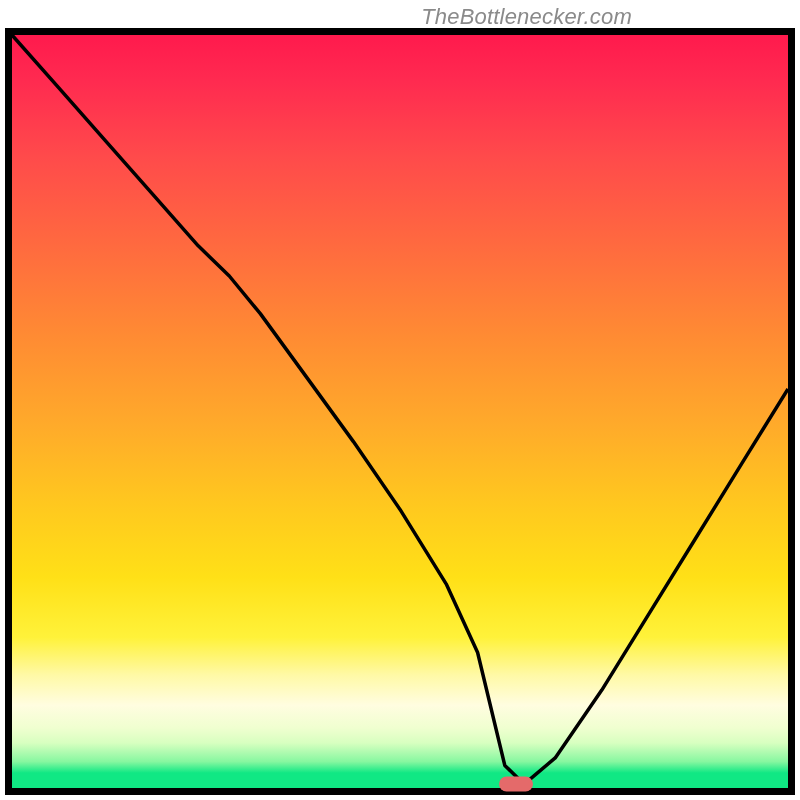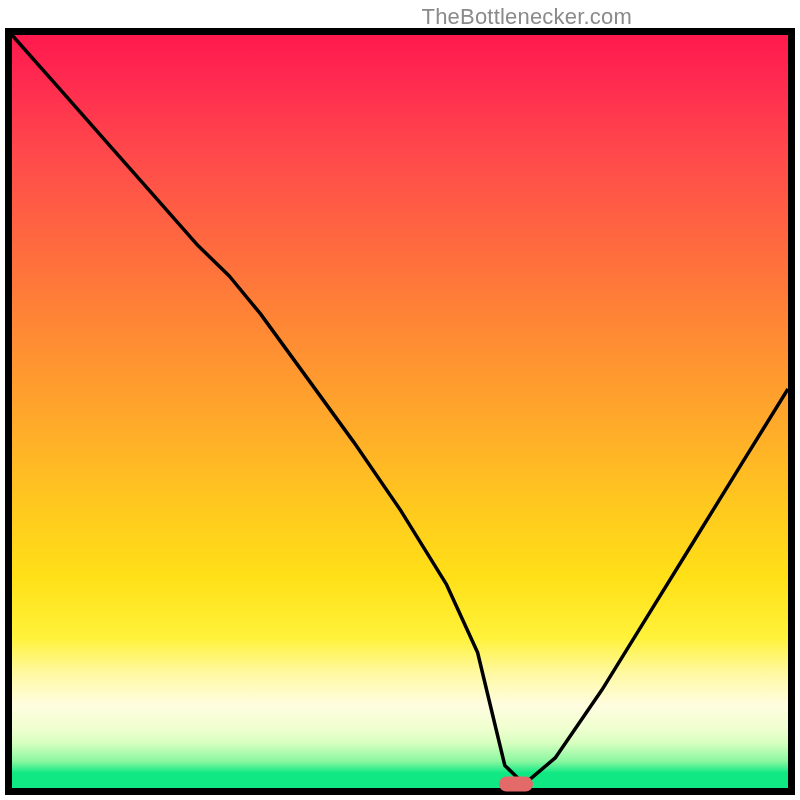--- a/index.html
+++ b/index.html
@@ -7,20 +7,21 @@
     padding: 0;
     width: 800px;
     height: 800px;
     background: #ffffff;
     font-family: Arial, Helvetica, sans-serif;
   }
   .wrap {
     position: relative;
     width: 640px;
     height: 800px;
+    font-style: italic;
   }
   .attrib {
     position: absolute;
     top: 4px;
     right: 8px;
     font-size: 22px;
     color: #8a8a8a;
     font-weight: 500;
     letter-spacing: 0.2px;
   }

